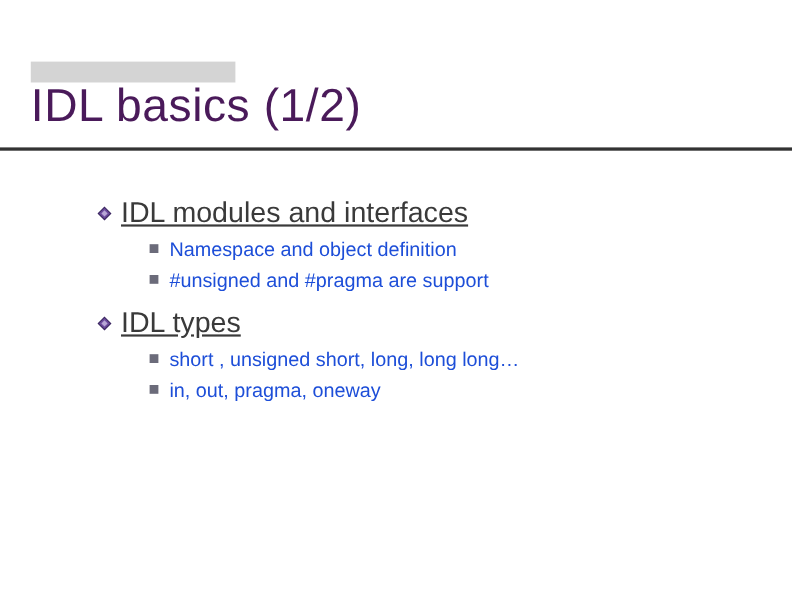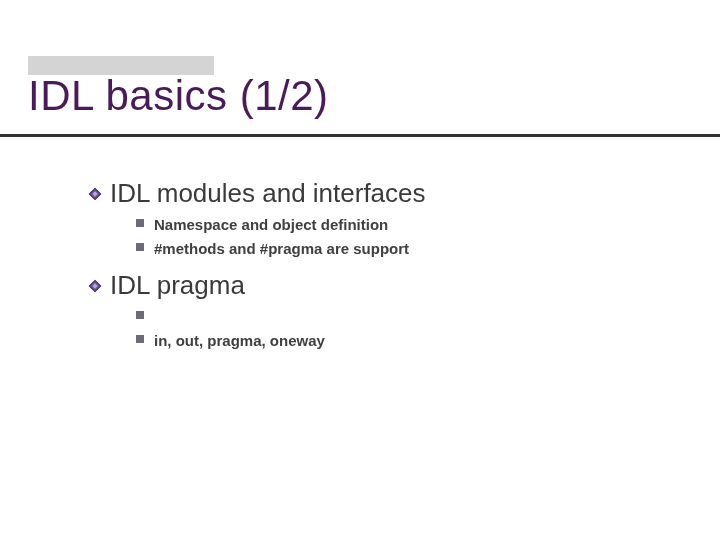--- a/index.html
+++ b/index.html
@@ -47,34 +47,34 @@
     position: absolute;
     left: 88px;
     top: 168px;
     right: 30px;
     font-size: 26px;
     line-height: 1.35;
   }
   .lvl1 {
     margin: 8px 0 4px 0;
     color: #3a3a3a;
+    text-decoration: underline;
   }
   .lvl1 .diamond {
     display: inline-block;
     width: 14px;
     height: 14px;
     margin-right: 8px;
     vertical-align: 1px;
   }
   .diamond svg { display: block; }
   .sub {
     margin-left: 48px;
-    font-size: 15px;
-    color: #404040;
-    font-weight: bold;
+    font-size: 18px;
+    color: #1d4ed8;
   }
   .sub .sq {
     display: inline-block;
     width: 8px;
     height: 8px;
     background: #6b6b7a;
     margin-right: 10px;
     vertical-align: 3px;
   }
   .sub-line {
@@ -99,35 +99,35 @@
           <rect x="3" y="3" width="8" height="8" transform="rotate(45 7 7)" fill="#6b4a9c" stroke="#3a2560" stroke-width="1"></rect>
           <rect x="5" y="5" width="4" height="4" transform="rotate(45 7 7)" fill="#b8a6d6"></rect>
         </svg>
       </span><span>IDL modules and interfaces</span>
     </div>
     <div class="sub">
       <div class="sub-line">
         <span class="sq"></span><span>Namespace and object definition</span>
       </div>
       <div class="sub-line">
-        <span class="sq"></span><span>#methods and #pragma are support</span>
+        <span class="sq"></span><span>#unsigned and #pragma are support</span>
       </div>
     </div>
 
     <div class="lvl1">
       <span class="diamond">
         <svg width="14" height="14" viewBox="0 0 14 14">
           <rect x="3" y="3" width="8" height="8" transform="rotate(45 7 7)" fill="#6b4a9c" stroke="#3a2560" stroke-width="1"></rect>
           <rect x="5" y="5" width="4" height="4" transform="rotate(45 7 7)" fill="#b8a6d6"></rect>
         </svg>
-      </span><span>IDL pragma</span>
+      </span><span>IDL types</span>
     </div>
     <div class="sub">
       <div class="sub-line">
-        <span class="sq"></span>
+        <span class="sq"></span><span>short , unsigned short, long, long long…</span>
       </div>
     </div>
 
     <div class="sub">
       <div class="sub-line">
         <span class="sq"></span><span>in, out, pragma, oneway</span>
       </div>
     </div>
 
   </div>

